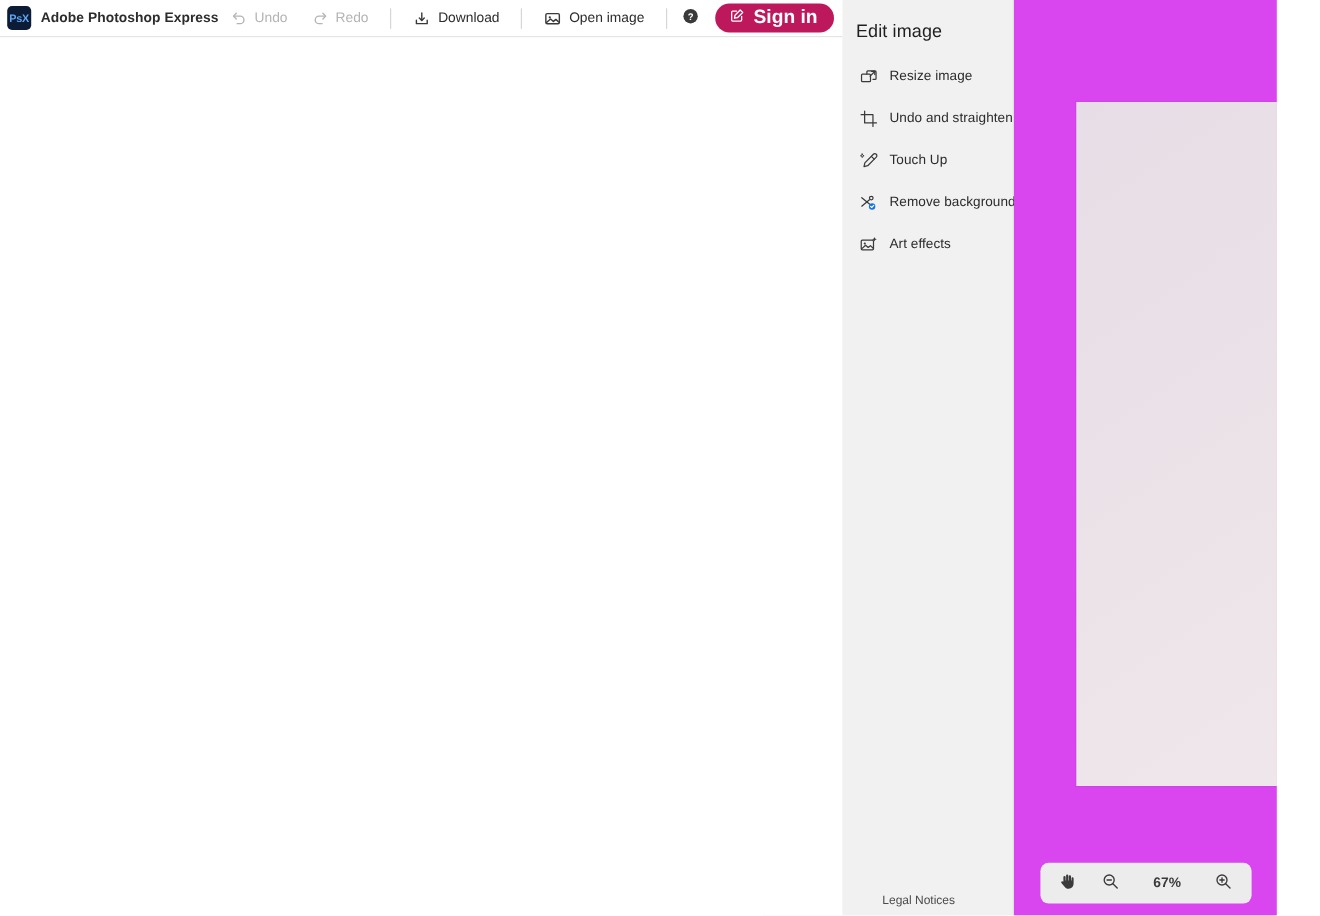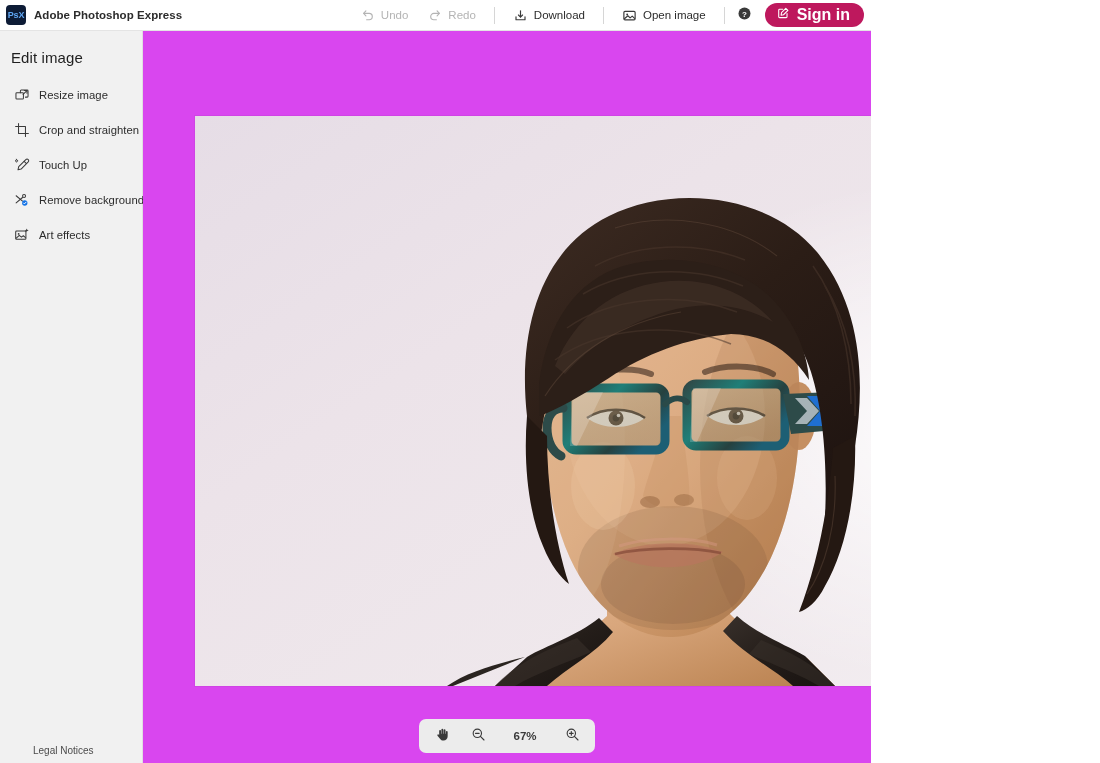--- a/index.html
+++ b/index.html
@@ -9,24 +9,24 @@
     width: 1100px;
     height: 763px;
     overflow: hidden;
     font-family: "Liberation Sans", sans-serif;
     background: #ffffff;
     -webkit-font-smoothing: antialiased;
   }
 
   #app {
     position: relative;
-    width: 871px;
+    width: 1064px;
     height: 763px;
     display: flex;
-    flex-direction: column;
+    flex-direction: row;
   }
 
   
   .header {
     position: relative;
     height: 31px;
     min-height: 31px;
     background: #ffffff;
     border-bottom: 1px solid #e4e4e4;
     display: flex;
@@ -365,21 +365,21 @@
           <span class="side-label">Resize image</span>
         </button>
 
         <button class="side-item">
           <span class="side-ico">
             <svg width="16" height="16" viewBox="0 0 18 18" fill="none" stroke="#3a3a3a" stroke-width="1.15" stroke-linecap="round" stroke-linejoin="round">
               <path d="M5.1 1.8v11.1h11.1"></path>
               <path d="M1.8 5.1h11.1v11.1"></path>
             </svg>
           </span>
-          <span class="side-label">Crop and straighten</span>
+          <span class="side-label">Undo and straighten</span>
         </button>
 
         <button class="side-item">
           <span class="side-ico">
             <svg width="16" height="16" viewBox="0 0 18 18" fill="none" stroke="#3a3a3a" stroke-width="1.15" stroke-linecap="round" stroke-linejoin="round">
               <path d="M13.3 2.9a1.9 1.9 0 0 1 2.7 2.7l-8 8-3.5.8.8-3.5z"></path>
               <path d="M11.4 4.8 14 7.4"></path>
               <path d="M2.2 2.6l.7 1.6 1.6.7-1.6.7-.7 1.6-.7-1.6L0 4.9l1.5-.7z" transform="translate(1.2,0.6) scale(0.75)"></path>
             </svg>
           </span>

